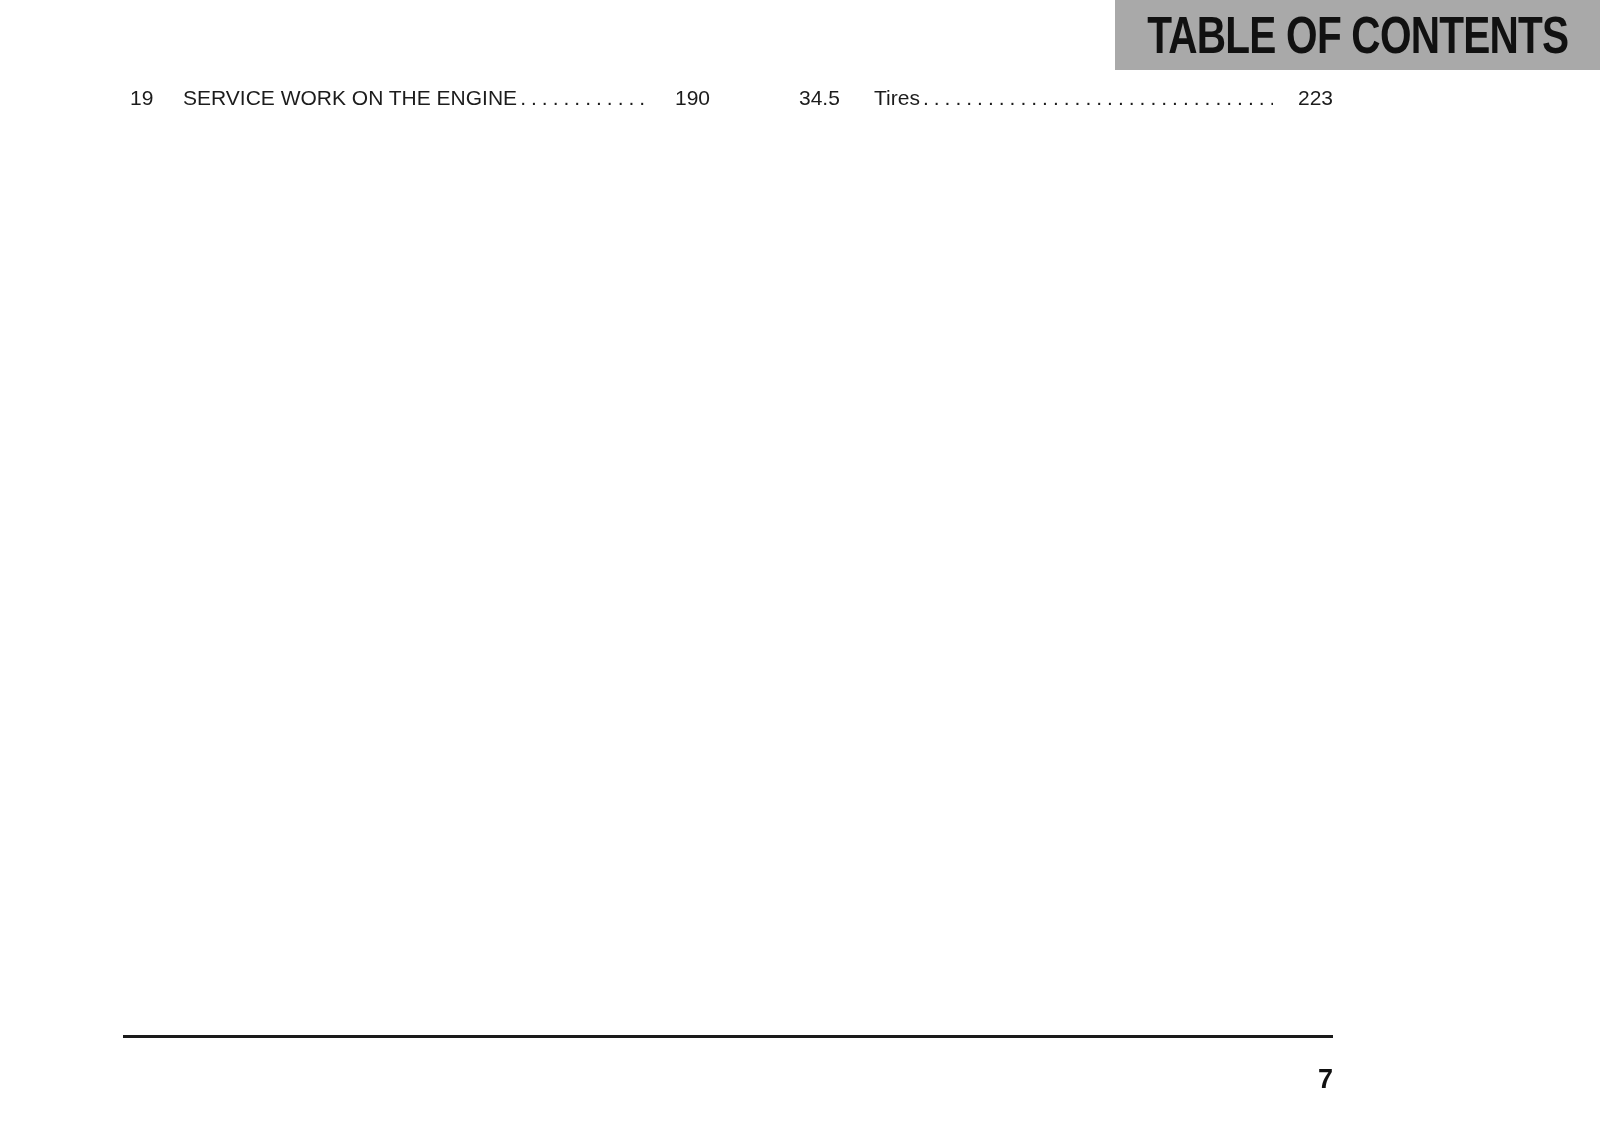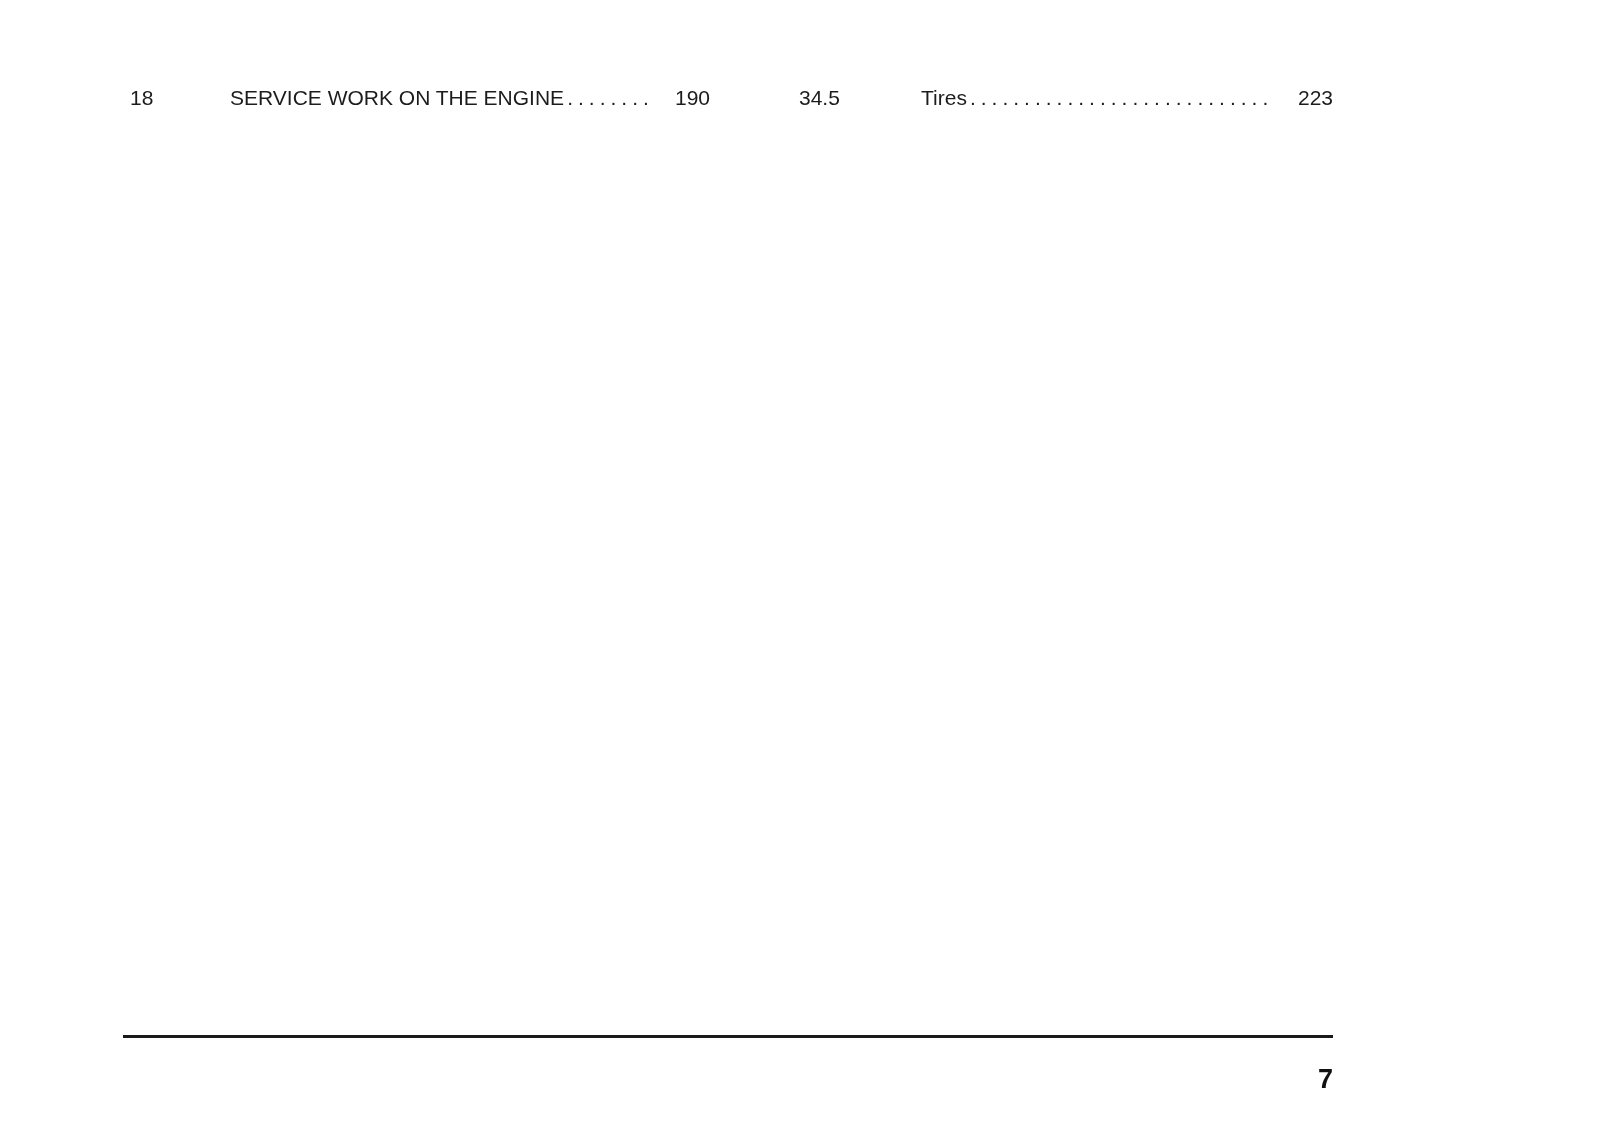--- a/index.html
+++ b/index.html
@@ -20,21 +20,21 @@
     letter-spacing:-1px; transform:scaleX(0.78); transform-origin:center;
   }
   
   .col { position:absolute; top:81px; }
   .col-left  { left:130px; width:580px; }
   .col-right { left:744px; width:589px; }
   .row { display:flex; line-height:33px; font-size:21px; }
   .row .num  { align-self:flex-start; flex:0 0 auto; }
   .row .mid  { flex:1 1 auto; min-width:0; }
   .row .line { display:flex; align-items:baseline; }
-  .row .t { white-space:nowrap;margin-left:47px; }
+  .row .t { white-space:nowrap; }
   .dots { flex:1 1 auto; overflow:hidden; white-space:nowrap; margin-left:3px; }
   .dots::before {
     content:"....................................................................................................";
     letter-spacing:5px;
   }
   .row .page { flex:0 0 46px; text-align:right; margin-left:14px; align-self:flex-end; }
   .chapter { margin:14px 0; }
   .chapter .num { width:53px; }
   .sub  { padding-left:55px; }
   .sub  .num { width:75px; }
@@ -44,24 +44,27 @@
   .pageno {
     position:absolute; top:1064px; left:1233px; width:100px;
     text-align:right; font-size:27px; font-weight:bold; color:#111111;
   }
 </style>
 </head>
 <body>
 
 <div class="page">
 
+  <div class="banner" style="background: rgb(169, 169, 169);">
+    <h1>TABLE OF CONTENTS</h1>
+  </div>
 
   <div class="col col-left" id="col-left">
       <div class="row chapter">
-        <span class="num">18</span>
+        <span class="num">19</span>
         <div class="mid">
           <div class="line">
             <span class="t">SERVICE WORK ON THE ENGINE</span>
             <span class="dots"></span>
           </div>
         </div>
         <span class="page">190</span>
       </div>
     </div>
   <div class="col col-right" id="col-right">

